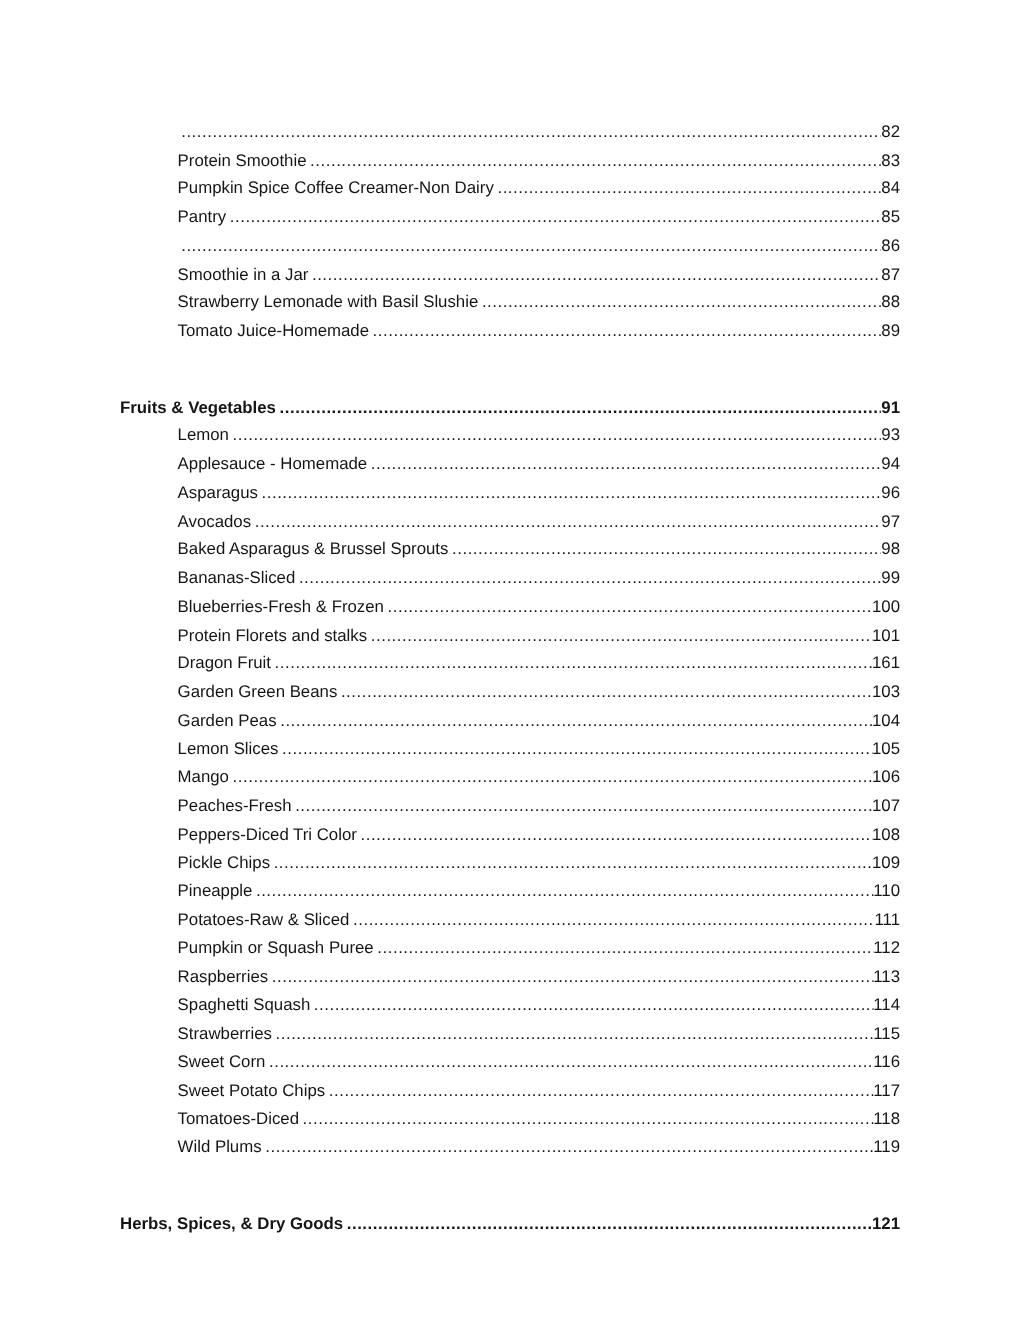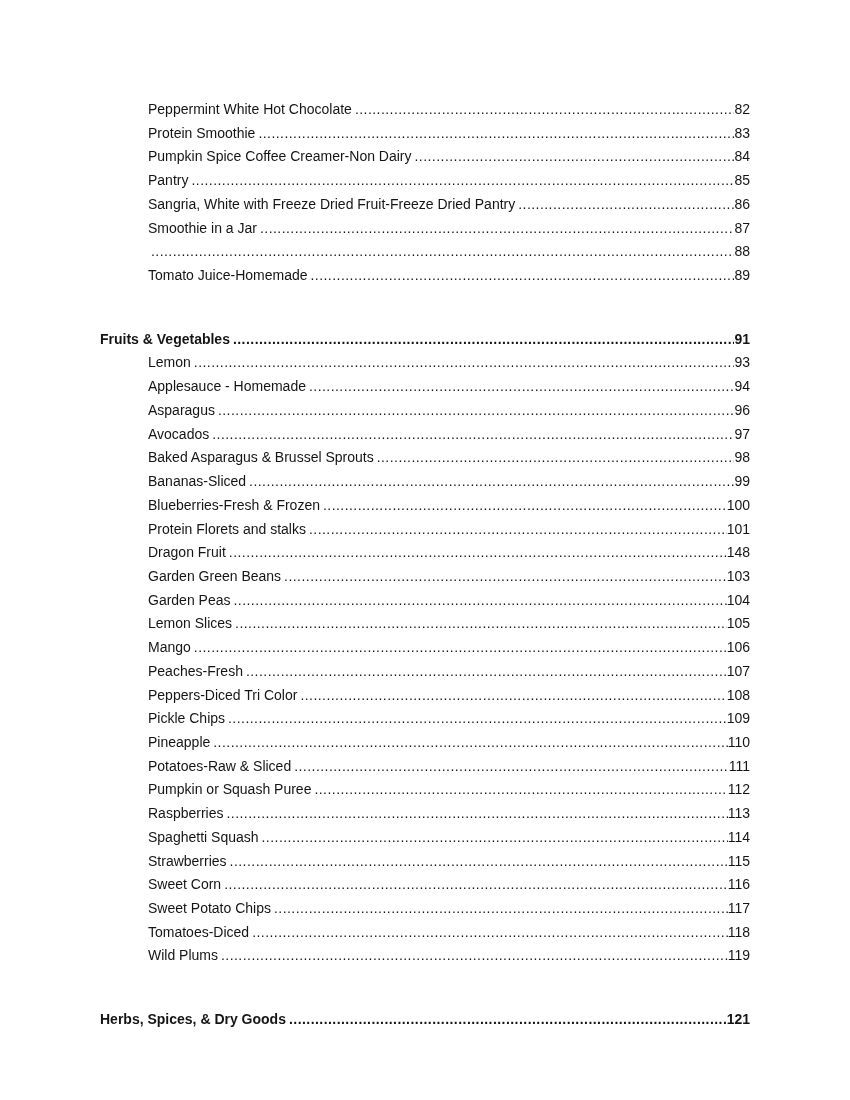--- a/index.html
+++ b/index.html
@@ -51,50 +51,49 @@
     flex: 0 0 auto;
     white-space: nowrap;
   }
 </style>
 </head>
 <body>
 
 <div class="doc-page">
   <div class="toc" id="toc-list" style="color: rgb(21, 21, 21);">
       <div class="toc-row item">
-        <span class="toc-label">Peppermint White Hot Chocolate</span>
         <span class="toc-leader">........................................................................................................................................................................................................</span>
         <span class="toc-pagenum">82</span>
       </div>
       <div class="toc-row item">
         <span class="toc-label">Protein Smoothie</span>
         <span class="toc-leader">........................................................................................................................................................................................................</span>
         <span class="toc-pagenum">83</span>
       </div>
       <div class="toc-row item">
         <span class="toc-label">Pumpkin Spice Coffee Creamer-Non Dairy</span>
         <span class="toc-leader">........................................................................................................................................................................................................</span>
         <span class="toc-pagenum">84</span>
       </div>
       <div class="toc-row item">
         <span class="toc-label">Pantry</span>
         <span class="toc-leader">........................................................................................................................................................................................................</span>
         <span class="toc-pagenum">85</span>
       </div>
       <div class="toc-row item">
-        <span class="toc-label">Sangria, White with Freeze Dried Fruit-Freeze Dried Pantry</span>
         <span class="toc-leader">........................................................................................................................................................................................................</span>
         <span class="toc-pagenum">86</span>
       </div>
       <div class="toc-row item">
         <span class="toc-label">Smoothie in a Jar</span>
         <span class="toc-leader">........................................................................................................................................................................................................</span>
         <span class="toc-pagenum">87</span>
       </div>
       <div class="toc-row item">
+        <span class="toc-label">Strawberry Lemonade with Basil Slushie</span>
         <span class="toc-leader">........................................................................................................................................................................................................</span>
         <span class="toc-pagenum">88</span>
       </div>
       <div class="toc-row item">
         <span class="toc-label">Tomato Juice-Homemade</span>
         <span class="toc-leader">........................................................................................................................................................................................................</span>
         <span class="toc-pagenum">89</span>
       </div>
       <div class="toc-row section">
         <span class="toc-label">Fruits &amp; Vegetables</span>
@@ -137,21 +136,21 @@
         <span class="toc-pagenum">100</span>
       </div>
       <div class="toc-row item">
         <span class="toc-label">Protein Florets and stalks</span>
         <span class="toc-leader">........................................................................................................................................................................................................</span>
         <span class="toc-pagenum">101</span>
       </div>
       <div class="toc-row item">
         <span class="toc-label">Dragon Fruit</span>
         <span class="toc-leader">........................................................................................................................................................................................................</span>
-        <span class="toc-pagenum">148</span>
+        <span class="toc-pagenum">161</span>
       </div>
       <div class="toc-row item">
         <span class="toc-label">Garden Green Beans</span>
         <span class="toc-leader">........................................................................................................................................................................................................</span>
         <span class="toc-pagenum">103</span>
       </div>
       <div class="toc-row item">
         <span class="toc-label">Garden Peas</span>
         <span class="toc-leader">........................................................................................................................................................................................................</span>
         <span class="toc-pagenum">104</span>

